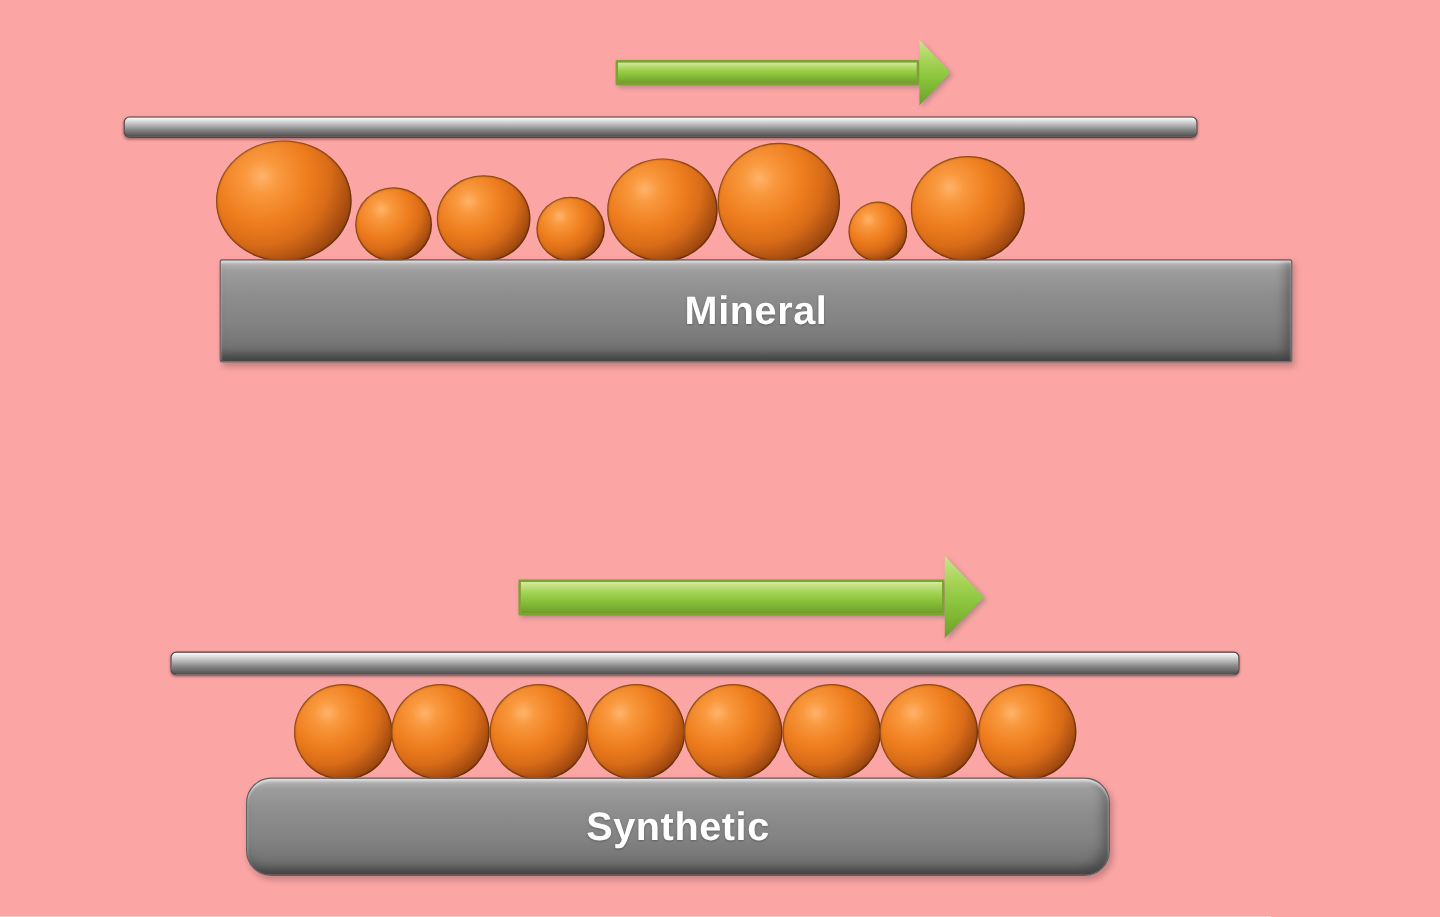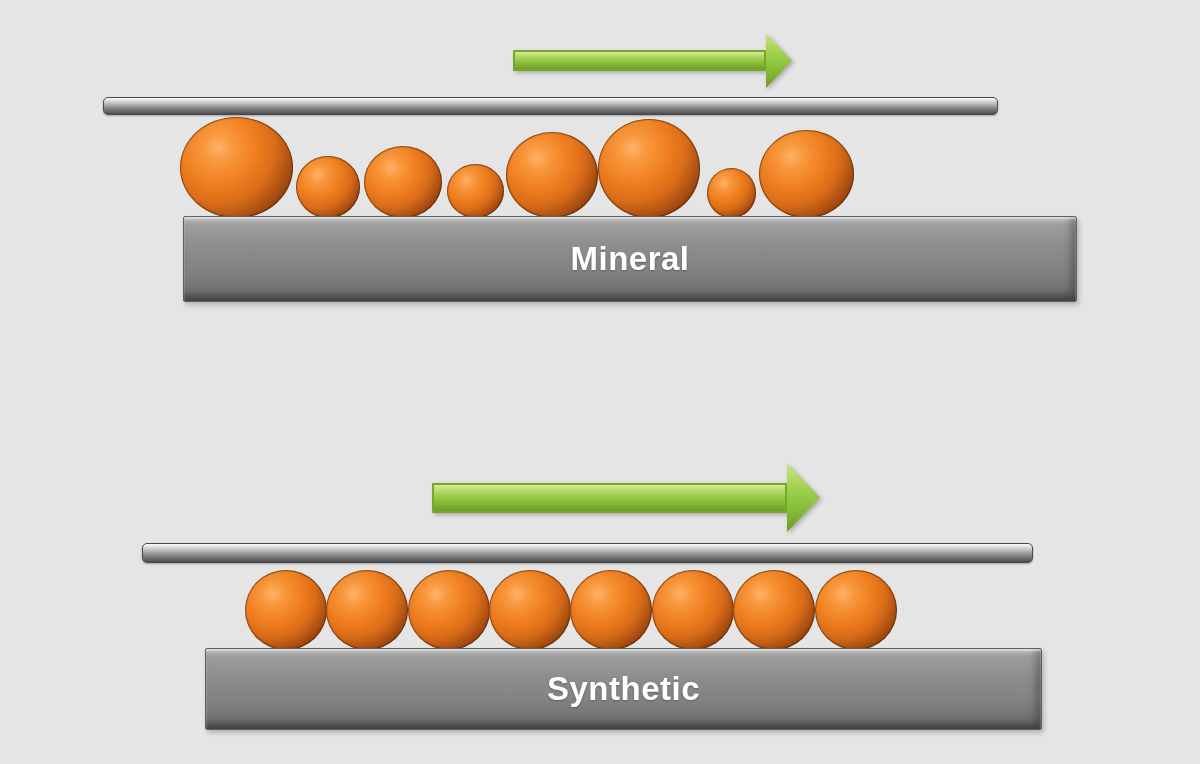--- a/index.html
+++ b/index.html
@@ -1,20 +1,20 @@
 <!DOCTYPE html>
 <html><head>
 <meta charset="utf-8">
 <style>
   html, body { margin: 0; padding: 0; background: #ffffff; }
   .canvas {
     position: relative;
     width: 1200px;
     height: 764px;
-    background: #e5e5e5;
+    background: #fca5a5;
     overflow: hidden;
     font-family: "Liberation Sans", sans-serif;
   }
   .panel { position: absolute; inset: 0; }
 
   
   .plate-thin {
     position: absolute;
     border-radius: 5px;
     background: linear-gradient(180deg,
@@ -114,18 +114,18 @@
     <div style="position:absolute; inset:0;">
         <div class="molecule" style="left: 245px; top: 570px; width: 82px; height: 80px;"></div>
         <div class="molecule" style="left: 326px; top: 570px; width: 82px; height: 80px;"></div>
         <div class="molecule" style="left: 408px; top: 570px; width: 82px; height: 80px;"></div>
         <div class="molecule" style="left: 489px; top: 570px; width: 82px; height: 80px;"></div>
         <div class="molecule" style="left: 570px; top: 570px; width: 82px; height: 80px;"></div>
         <div class="molecule" style="left: 652px; top: 570px; width: 82px; height: 80px;"></div>
         <div class="molecule" style="left: 733px; top: 570px; width: 82px; height: 80px;"></div>
         <div class="molecule" style="left: 815px; top: 570px; width: 82px; height: 80px;"></div>
       </div>
-    <div class="slab" style="left: 205px; top: 648px; width: 837px; height: 82px;">
+    <div class="slab" style="left: 205px; top: 648px; width: 720px; height: 82px; border-radius: 21px;">
       <span class="slab-label">Synthetic</span>
     </div>
   </section>
 
 </div>
 
 </body></html>

